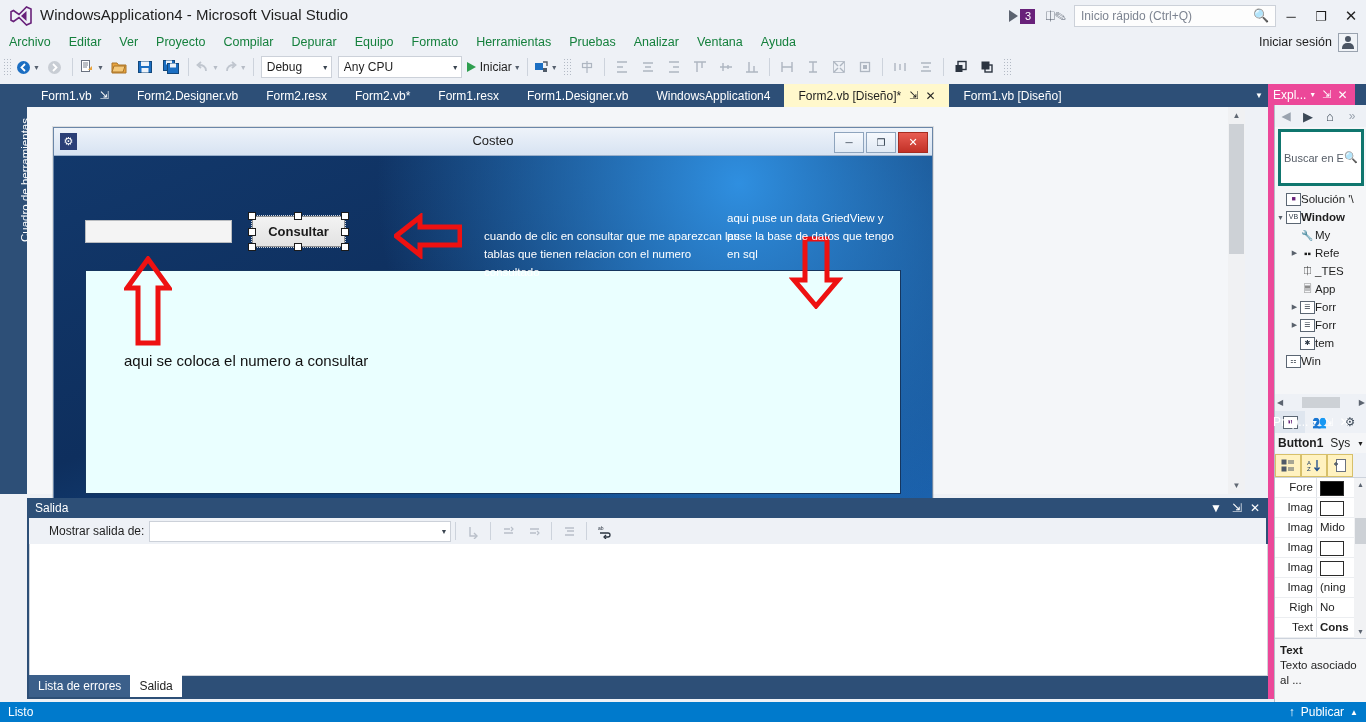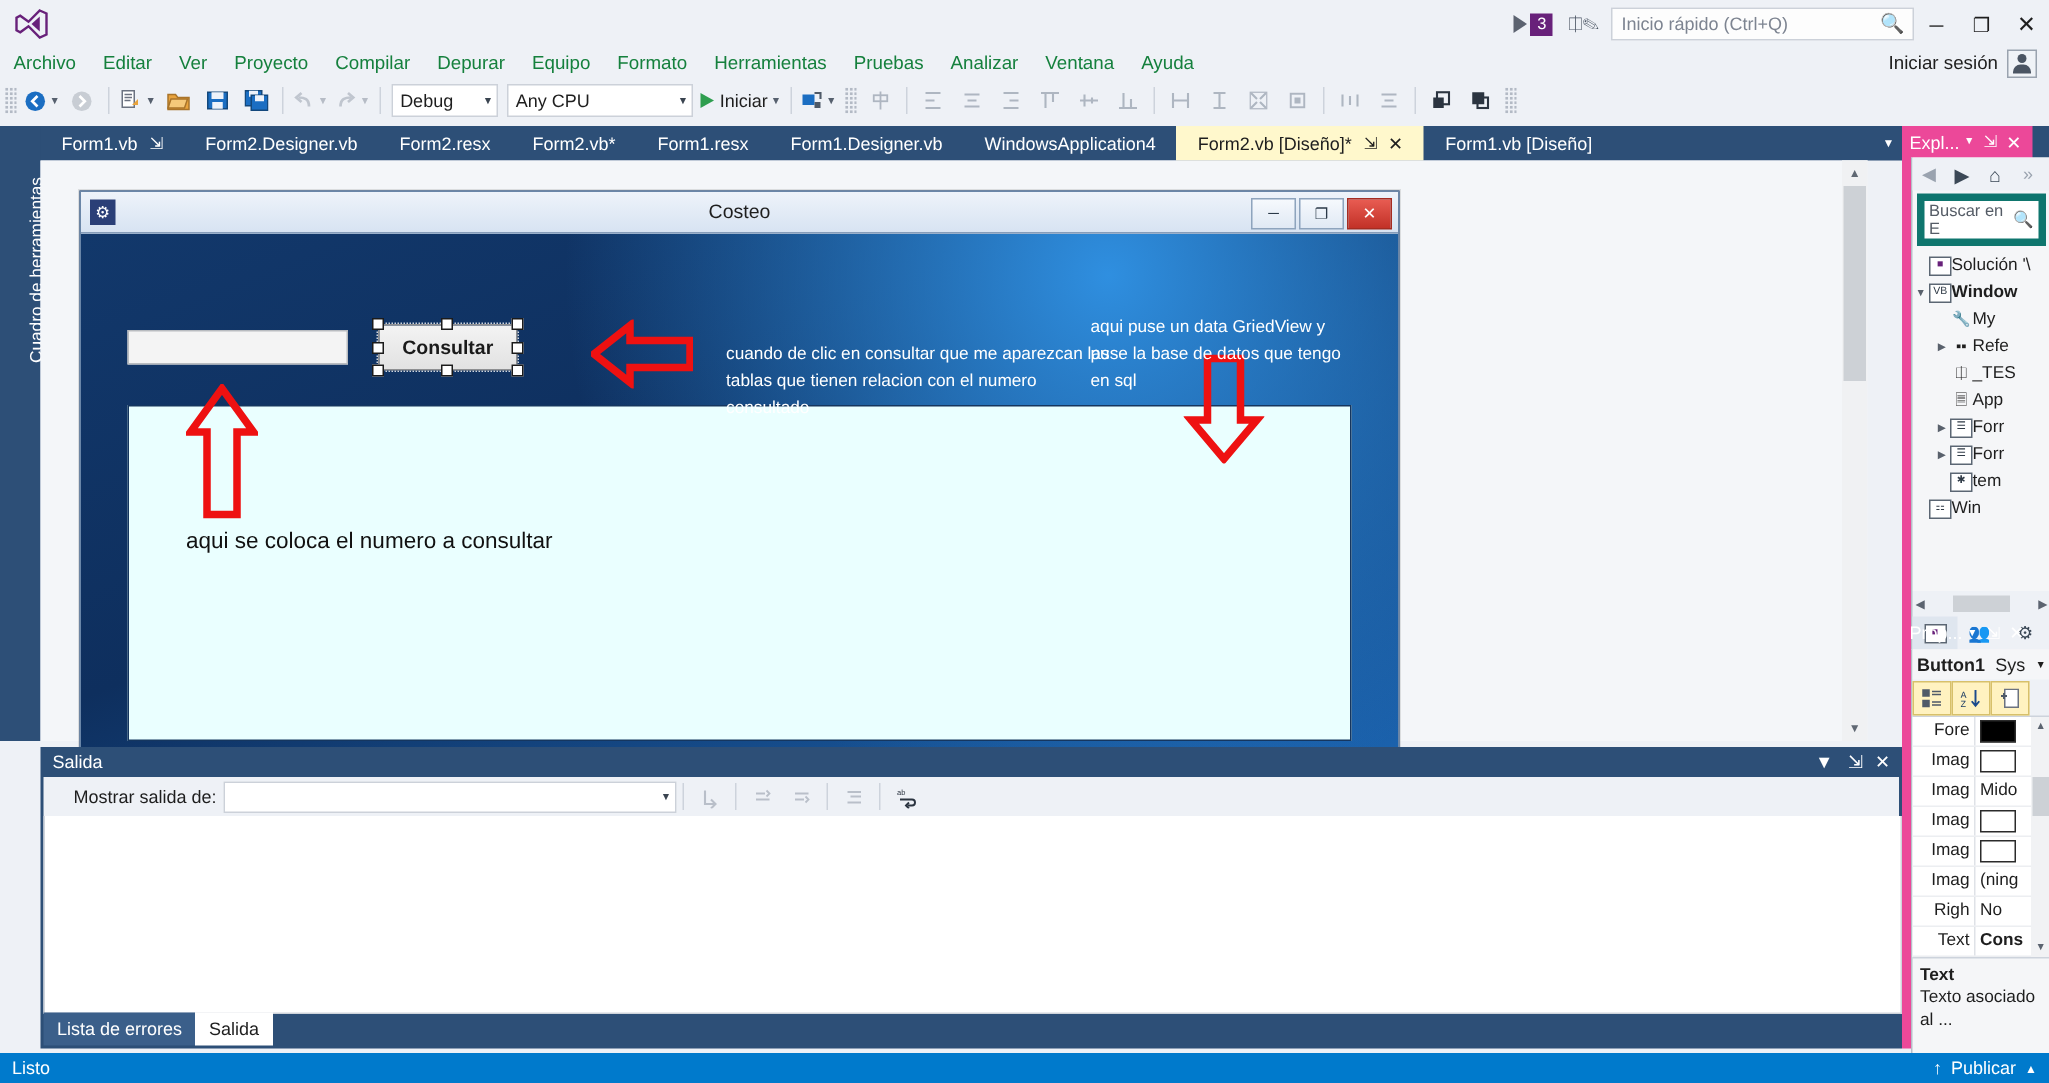--- a/index.html
+++ b/index.html
@@ -95,21 +95,21 @@
   .rdock{position:absolute;left:1268px;top:84px;width:87px;height:615px;background:#ec4899;}
   .panel-hdr{position:relative;height:21px;display:flex;align-items:center;color:#fff;font-size:12px;}
   .panel-hdr .ptitle{margin-left:5px;white-space:nowrap;}
   .panel-hdr .pcar{margin-left:3px;font-size:7px;}
   .panel-hdr .ppin{margin-left:6px;font-size:11px;}
   .panel-hdr .px{margin-left:6px;font-size:12px;}
   .se-body{position:absolute;left:6px;top:21px;width:92px;height:289px;background:#f5f6f8;border-left:1px solid #b6bdc8;}
   .se-toolrow{height:22px;display:flex;align-items:center;background:#eef1f6;}
   .se-tool{width:22px;height:20px;display:flex;align-items:center;justify-content:center;font-size:12px;color:#9aa3af;}
   .se-tool.on{color:#3b4856;font-size:13px;}
-  .se-search{margin:2px 3px 2px 3px;height:19px;background:#fff;border:5px solid #0f766e;display:flex;align-items:center;justify-content:space-between;padding:3px 3px;font-size:11px;color:#555c66;}
+  .se-search{margin:2px 3px 2px 3px;height:19px;background:#fff;border:3px solid #0f766e;display:flex;align-items:center;justify-content:space-between;padding:16px 3px;font-size:11px;color:#555c66;}
   .tree{padding-top:2px;font-size:11.5px;color:#1e1e1e;}
   .trow{display:flex;align-items:center;height:18px;white-space:nowrap;overflow:hidden;}
   .tw{width:11px;text-align:center;font-size:7px;color:#59616c;flex:none;}
   .tic{width:15px;text-align:center;flex:none;font-size:10px;}
   .sq{display:inline-block;width:13px;height:11px;border:1px solid #5b6673;font-size:7px;line-height:10px;text-align:center;color:#2f3a46;background:#fff;}
   .se-hscroll{position:absolute;left:6px;top:310px;width:92px;height:16px;background:#eef1f6;border-left:1px solid #b6bdc8;display:flex;align-items:center;justify-content:space-between;}
   .se-hthumb{width:38px;height:11px;background:#cdd1d6;}
   .se-tabrow{position:absolute;left:6px;top:326px;width:92px;height:24px;background:#eef1f6;display:flex;align-items:center;border-left:1px solid #b6bdc8;}
   .se-tab{width:30px;height:22px;display:flex;align-items:center;justify-content:center;font-size:12px;color:#3b4856;}
   .se-tab.sel{background:#dfe6ef;}
@@ -156,20 +156,21 @@
 </head>
 <body>
 
 <div class="app">
 
   <div class="titlebar">
     <svg class="vs-logo" viewBox="0 0 22 20">
       <path d="M16.5 1 L21 3 L21 17 L16.5 19 L9 11.5 L3.5 15.5 L1 14.2 L1 5.8 L3.5 4.5 L9 8.5 Z" fill="none" stroke="#68217a" stroke-width="1.6"></path>
       <path d="M16.5 5 L16.5 15 L11 10 Z" fill="#68217a"></path>
     </svg>
+    <div class="app-title">WindowsApplication4 - Microsoft Visual Studio</div>
 
     <div class="tb-right">
       <div class="notif">
         <span class="notif-flag"></span>
         <span class="notif-badge">3</span>
       </div>
       <span class="feedback-ic">⎅✎</span>
       <div class="qsearch">
         <span>Inicio rápido (Ctrl+Q)</span>
         <span class="mag">🔍</span>

